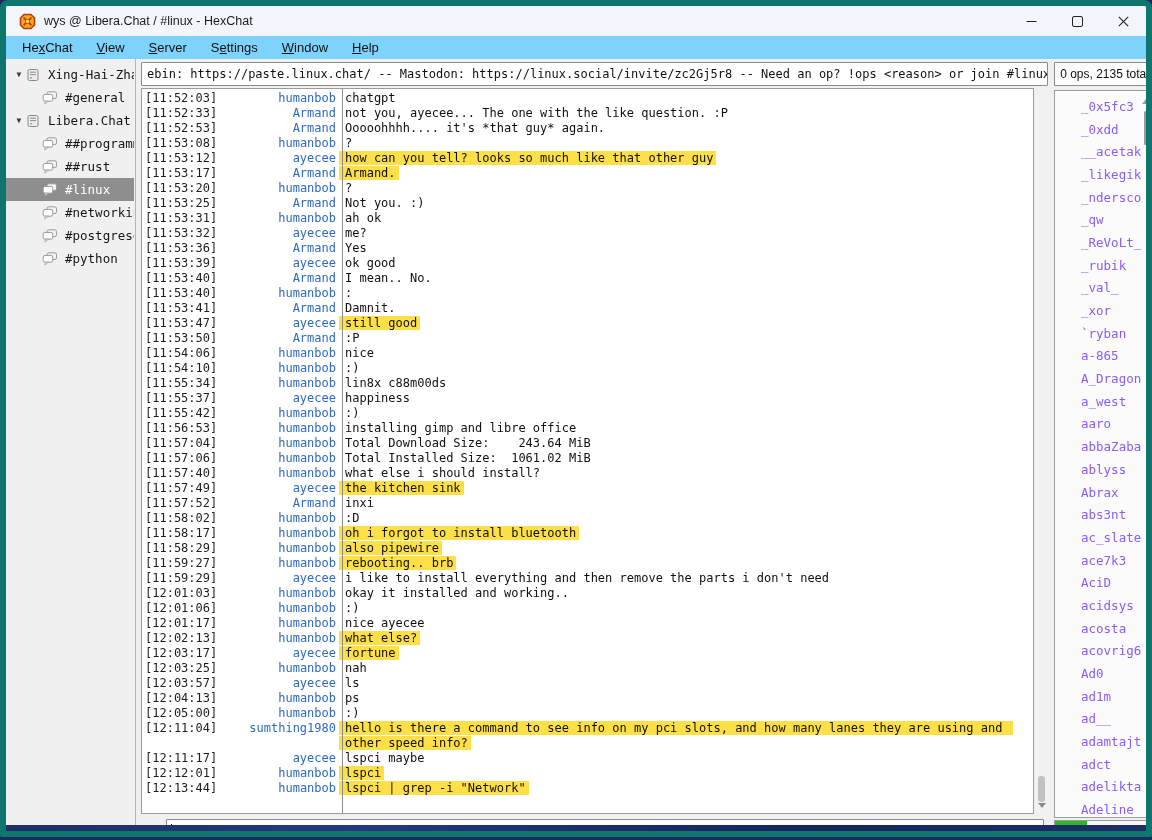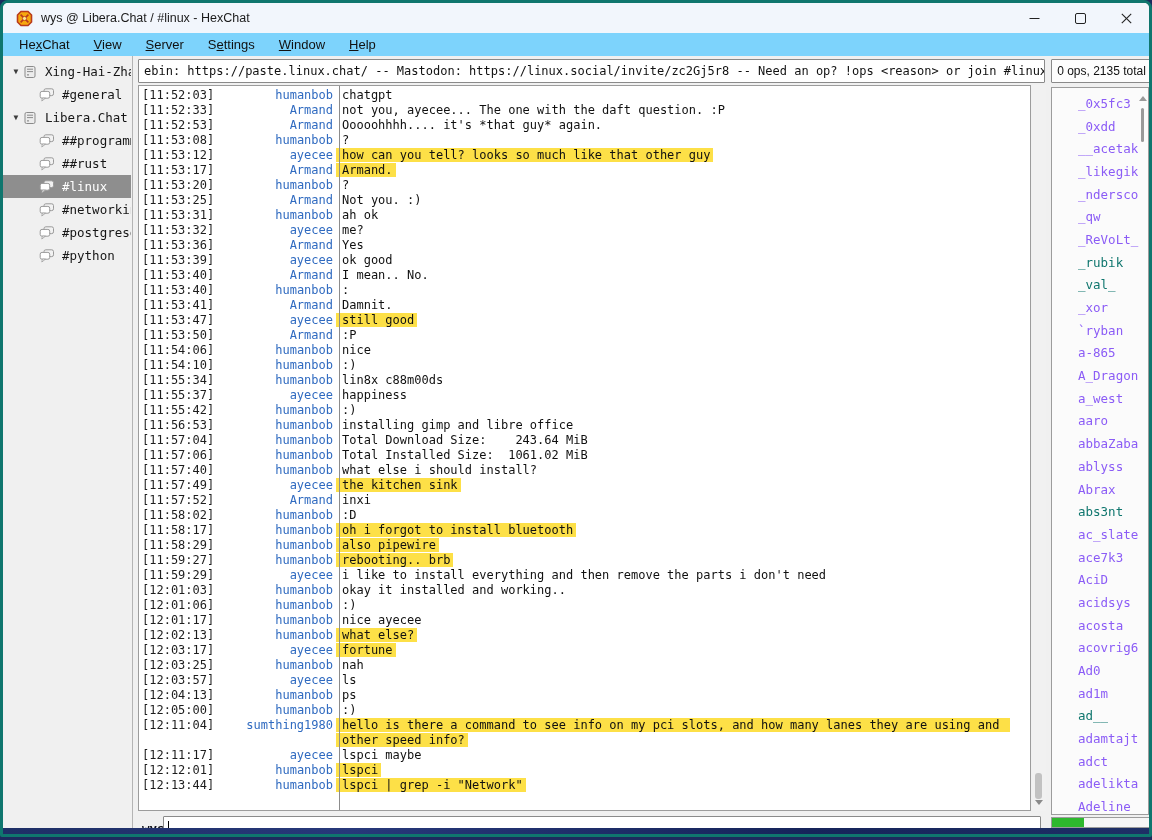--- a/index.html
+++ b/index.html
@@ -1,21 +1,21 @@
 <!DOCTYPE html>
 <html><head>
 <meta charset="utf-8">
 <style>
   * { margin:0; padding:0; box-sizing:border-box; }
   html,body { width:1152px; height:840px; overflow:hidden; }
   body { background:#1c2b5e; font-family:"Liberation Sans", sans-serif; }
 
   #window {
     position:absolute; left:0; top:0; width:1152px; height:837px;
-    background:#f0f0f0; border:3px solid #0f766e;
+    background:#f0f0f0; border:6px solid #0f766e;
     border-radius:8px 8px 2px 2px; overflow:hidden;
   }
   #bottom-strip {
     position:absolute; left:0; bottom:0; width:1152px; height:6px;
     background:linear-gradient(90deg,#1e2f66,#27387a 30%,#16245a 70%,#1e2f66);
   }
 
   
   .titlebar { position:absolute; left:0; top:0; right:0; height:30px; background:#f2f6fc; display:flex; align-items:center; }
   .title-icon { margin-left:13px; width:17px; height:17px; display:flex; }
@@ -72,21 +72,21 @@
   .chat-scroll .thumb { position:absolute; left:3px; width:7px; top:688px; height:26px; background:#c2c2c2; border-radius:3px; }
   .chat-scroll .arr-down { position:absolute; left:3px; bottom:6px; width:0; height:0; border-left:4px solid transparent; border-right:4px solid transparent; border-top:5px solid #8a8a8a; }
 
   
   .userlist {
     position:absolute; left:917px; top:31px; width:98px; height:728px;
     background:#fbfbfb; border:1px solid #9c9c9c; overflow:hidden;
   }
   .userlist-inner { position:absolute; left:0; top:4px; right:10px; }
   .urow { height:22.7px; display:flex; align-items:center; padding-left:26px; font-family:"DejaVu Sans Mono", monospace; font-size:12.5px; color:#8b5cf6; white-space:nowrap; }
-  .urow.away { color:#0f766e; }
+  .urow.away { color:#8b5cf6; }
   .user-scroll { position:absolute; right:1px; top:2px; width:9px; bottom:2px; }
   .user-scroll .arr-up { position:absolute; left:1px; top:6px; width:0; height:0; border-left:4px solid transparent; border-right:4px solid transparent; border-bottom:5px solid #9a9a9a; }
   .user-scroll .thumb { position:absolute; left:3px; top:18px; width:3px; height:34px; background:#9a9a9a; border-radius:2px; }
 
   
   .input-nick { position:absolute; left:8px; top:763px; height:20px; line-height:20px; font-family:"DejaVu Sans Mono", monospace; font-size:12.5px; font-weight:600; color:#10121c; }
   .input-entry {
     position:absolute; left:29px; top:760px; width:878px; height:25px;
     background:#fff; border:1px solid #8a8a8a; border-radius:1px; display:flex; align-items:center; padding-left:4px;
   }
@@ -252,21 +252,21 @@
     <div class="chatbox">
       <div class="chat-lines">
           <div class="cline">
             <span class="t">[11:52:03]</span>
             <span class="n">humanbob</span>
             <span class="m"><span>chatgpt</span></span>
           </div>
           <div class="cline">
             <span class="t">[11:52:33]</span>
             <span class="n">Armand</span>
-            <span class="m"><span>not you, ayecee... The one with the daft question. :P</span></span>
+            <span class="m"><span>not you, ayecee... The one with the like question. :P</span></span>
           </div>
           <div class="cline">
             <span class="t">[11:52:53]</span>
             <span class="n">Armand</span>
             <span class="m"><span>Ooooohhhh.... it's *that guy* again.</span></span>
           </div>
           <div class="cline">
             <span class="t">[11:53:08]</span>
             <span class="n">humanbob</span>
             <span class="m"><span>?</span></span>

